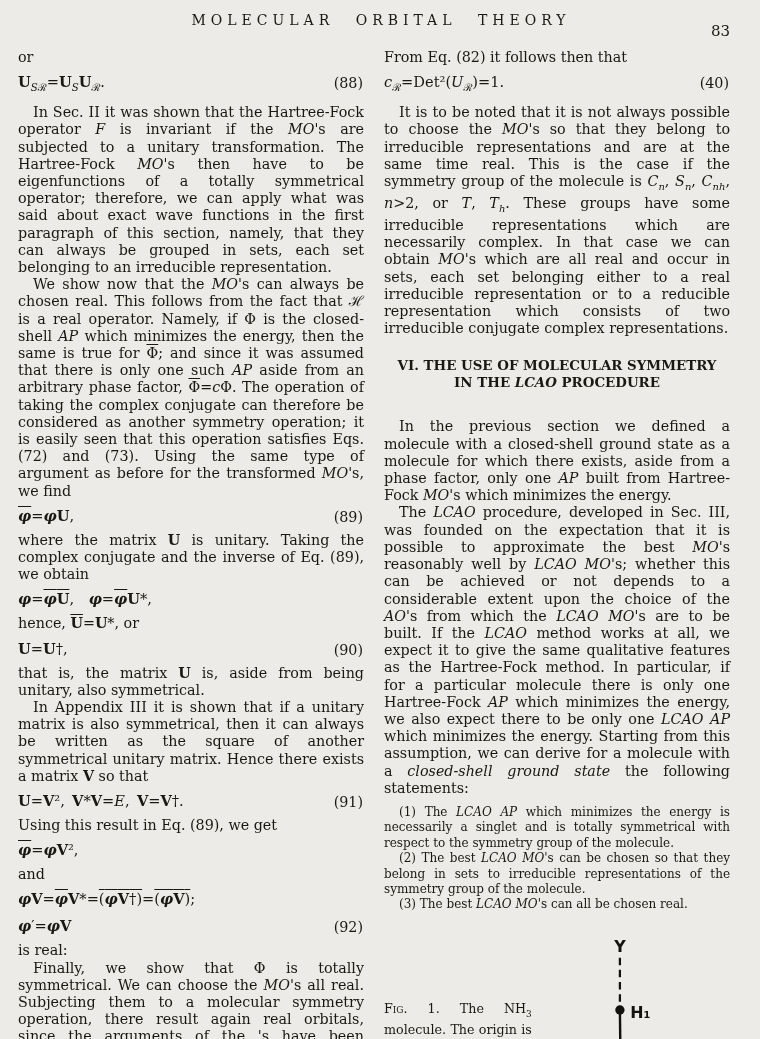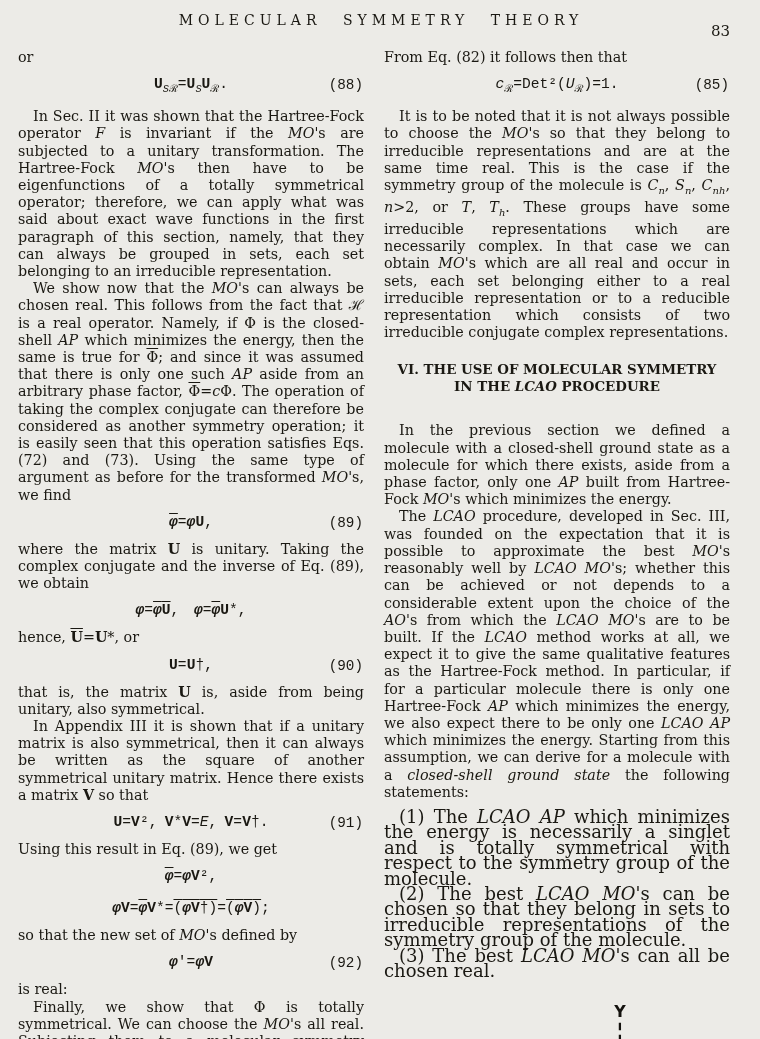--- a/index.html
+++ b/index.html
@@ -11,39 +11,39 @@
   }
   .running-head{
     text-align:center;font-size:14px;letter-spacing:5px;word-spacing:12px;
     margin-top:4px;font-weight:normal;
   }
   .page-num{position:absolute;top:22px;right:30px;font-size:15px;}
   .cols{display:flex;gap:20px;margin-top:21px;}
   .col{width:346px;font-size:14.3px;line-height:17.2px;text-align:justify;}
   .col p{margin:0;text-indent:15px;}
   .col p.noind{text-indent:0;}
-  .eqrow{position:relative;text-align:center;margin:5px 0;font-size:14.6px;line-height:27px;font-family:Liberation Mono, monospace;}
+  .eqrow{position:relative;margin:5px 0;font-size:14.6px;line-height:22px;}
   .eqnum{position:absolute;right:1px;top:1px;font-size:14.3px;}
   .ov{text-decoration:overline;}
   .sec-head{text-align:center;font-weight:bold;font-size:13.4px;line-height:16.5px;margin:20px 0 28px;}
-  .small-item{font-size:18px;line-height:15.4px;text-indent:15px;margin:0;text-align:justify;}
+  .small-item{font-size:12px;line-height:15.4px;text-indent:15px;margin:0;text-align:justify;}
   .items-block{margin-top:8px;}
   .figure-row{display:flex;margin-top:16px;}
   .fig-caption{width:158px;font-size:12.7px;line-height:15.2px;text-align:justify;margin-top:72px;}
   .sc{font-variant:small-caps;}
   .fig-svg{display:block;}
   .fig-svg text{font-family:"DejaVu Sans",sans-serif;font-weight:bold;font-size:17px;fill:#14120e;}
   sub{font-size:70%;}
 </style>
 </head>
 <body>
 
 <div class="page">
 
-  <div class="running-head">MOLECULAR SYMMETRY THEORY</div>
+  <div class="running-head">MOLECULAR ORBITAL THEORY</div>
   <div class="page-num">83</div>
 
   <div class="cols">
 
     <div class="col">
       <p class="noind">or</p>
       <div class="eqrow">
         <span><b>U</b><sub><i>S</i>ℛ</sub>=<b>U</b><sub><i>S</i></sub><b>U</b><sub>ℛ</sub>.</span>
         <span class="eqnum">(88)</span>
       </div>
@@ -65,38 +65,38 @@
       <p class="noind">that is, the matrix <b>U</b> is, aside from being unitary, also symmetrical.</p>
       <p>In Appendix III it is shown that if a unitary matrix is also symmetrical, then it can always be written as the square of another symmetrical unitary matrix. Hence there exists a matrix <b>V</b> so that</p>
       <div class="eqrow">
         <span><b>U</b>=<b>V</b>², <b>V</b>*<b>V</b>=<i>E</i>, <b>V</b>=<b>V</b>†.</span>
         <span class="eqnum">(91)</span>
       </div>
       <p class="noind">Using this result in Eq. (89), we get</p>
       <div class="eqrow">
         <span><span class="ov"><b><i>φ</i></b></span>=<b><i>φ</i></b><b>V</b>²,</span>
       </div>
+      <p class="noind">and</p>
       <div class="eqrow">
         <span><b><i>φ</i></b><b>V</b>=<span class="ov"><b><i>φ</i></b></span><b>V</b>*=<span class="ov">(<b><i>φ</i></b><b>V</b>†)</span>=<span class="ov">(<b><i>φ</i></b><b>V</b>)</span>;</span>
       </div>
-      <p class="noind">so that the new set of <i>MO</i>'s defined by</p>
       <div class="eqrow">
         <span><b><i>φ</i></b>′=<b><i>φ</i></b><b>V</b></span>
         <span class="eqnum">(92)</span>
       </div>
       <p class="noind">is real:</p>
       <p>Finally, we show that Φ is totally symmetrical. We can choose the <i>MO</i>'s all real. Subjecting them to a molecular symmetry operation, there result again real orbitals, since the arguments of the 's have been subjected to a real orthogonal transformation. Therefore, the transformation matrices  are all real orthogonal matrices, hence</p>
 
     </div>
 
     <div class="col">
       <p class="noind">From Eq. (82) it follows then that</p>
       <div class="eqrow">
         <span><i>c</i><sub>ℛ</sub>=Det²(<i>U</i><sub>ℛ</sub>)=1.</span>
-        <span class="eqnum">(85)</span>
+        <span class="eqnum">(40)</span>
       </div>
       <p>It is to be noted that it is not always possible to choose the <i>MO</i>'s so that they belong to irreducible representations and are at the same time real. This is the case if the symmetry group of the molecule is <i>C<sub>n</sub></i>, <i>S<sub>n</sub></i>, <i>C<sub>nh</sub></i>, <i>n</i>&gt;2, or <i>T</i>, <i>T<sub>h</sub></i>. These groups have some irreducible representations which are necessarily complex. In that case we can obtain <i>MO</i>'s which are all real and occur in sets, each set belonging either to a real irreducible representation or to a reducible representation which consists of two irreducible conjugate complex representations.</p>
 
       <div class="sec-head">
         <div>VI. THE USE OF MOLECULAR SYMMETRY</div>
         <div>IN THE <i>LCAO</i> PROCEDURE</div>
       </div>
 
       <p>In the previous section we defined a molecule with a closed-shell ground state as a molecule for which there exists, aside from a phase factor, only one <i>AP</i> built from Hartree-Fock <i>MO</i>'s which minimizes the energy.</p>
       <p>The <i>LCAO</i> procedure, developed in Sec. III, was founded on the expectation that it is possible to approximate the best <i>MO</i>'s reasonably well by <i>LCAO MO</i>'s; whether this can be achieved or not depends to a considerable extent upon the choice of the <i>AO</i>'s from which the <i>LCAO MO</i>'s are to be built. If the <i>LCAO</i> method works at all, we expect it to give the same qualitative features as the Hartree-Fock method. In particular, if for a particular molecule there is only one Hartree-Fock <i>AP</i> which minimizes the energy, we also expect there to be only one <i>LCAO AP</i> which minimizes the energy. Starting from this assumption, we can derive for a molecule with a <i>closed-shell ground state</i> the following statements:</p>

